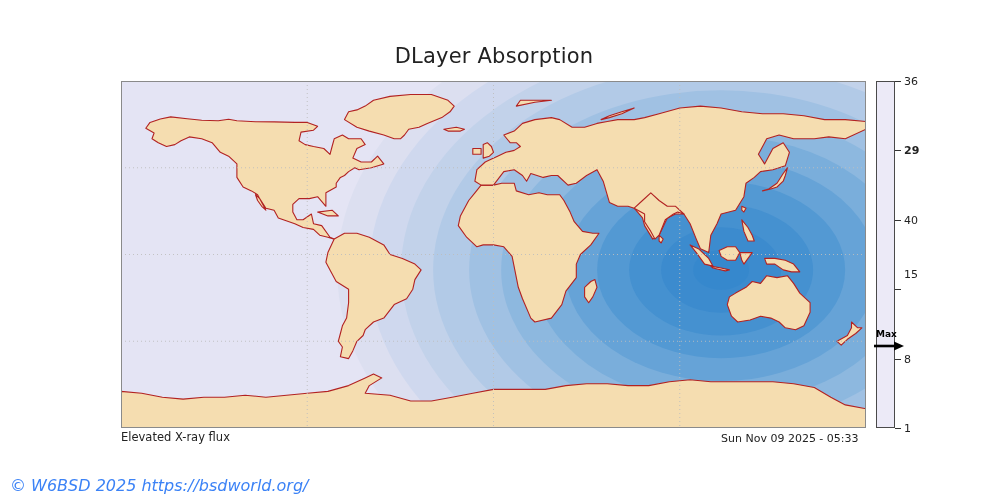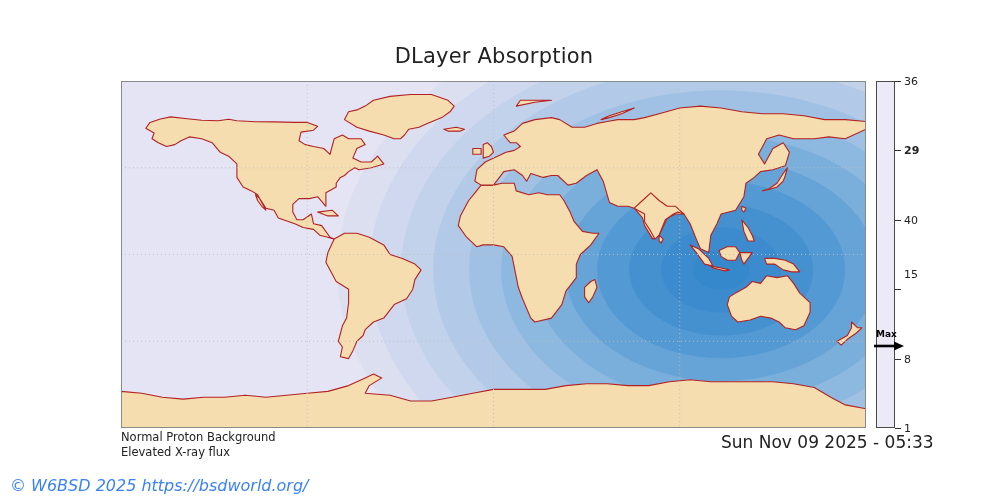--- a/index.html
+++ b/index.html
@@ -40,21 +40,21 @@
   }
   .max-marker{position:absolute;left:874px;top:330px;width:34px;height:24px;}
   .max-label{
     position:absolute;left:2px;top:0px;font-size:9px;color:#000;font-weight:700;
     line-height:9px;
   }
   .max-arrow{position:absolute;left:0px;top:11px;width:30px;height:10px;}
 
   
   .cap-left{position:absolute;left:121px;top:430px;font-size:11.5px;color:#222;line-height:15px;}
-  .cap-right{position:absolute;left:721px;top:432px;font-size:17px;color:#222;}
+  .cap-right{position:absolute;left:721px;top:432px;font-size:11px;color:#222;}
   .footer{position:absolute;left:10px;top:476px;font-size:16px;color:#3b82f6;font-style:italic;}
 </style>
 </head>
 <body>
 
 <div id="root">
 
   <div class="title">DLayer Absorption</div>
 
   <div class="map-wrap">
@@ -134,18 +134,17 @@
 
   <div class="max-marker">
     <div class="max-label">Max</div>
     <svg class="max-arrow" viewBox="0 0 30 10">
       <line x1="0" y1="5" x2="22" y2="5" stroke="#000" stroke-width="2.6"></line>
       <polygon points="20,0.5 30,5 20,9.5" fill="#000"></polygon>
     </svg>
   </div>
 
   <div class="cap-left">
-    <div>Normal Proton Background</div>
     <div>Elevated X-ray flux</div>
   </div>
   <div class="cap-right">Sun Nov 09 2025 - 05:33</div>
   <div class="footer">© W6BSD 2025 https://bsdworld.org/</div>
 </div>
 
 </body></html>

